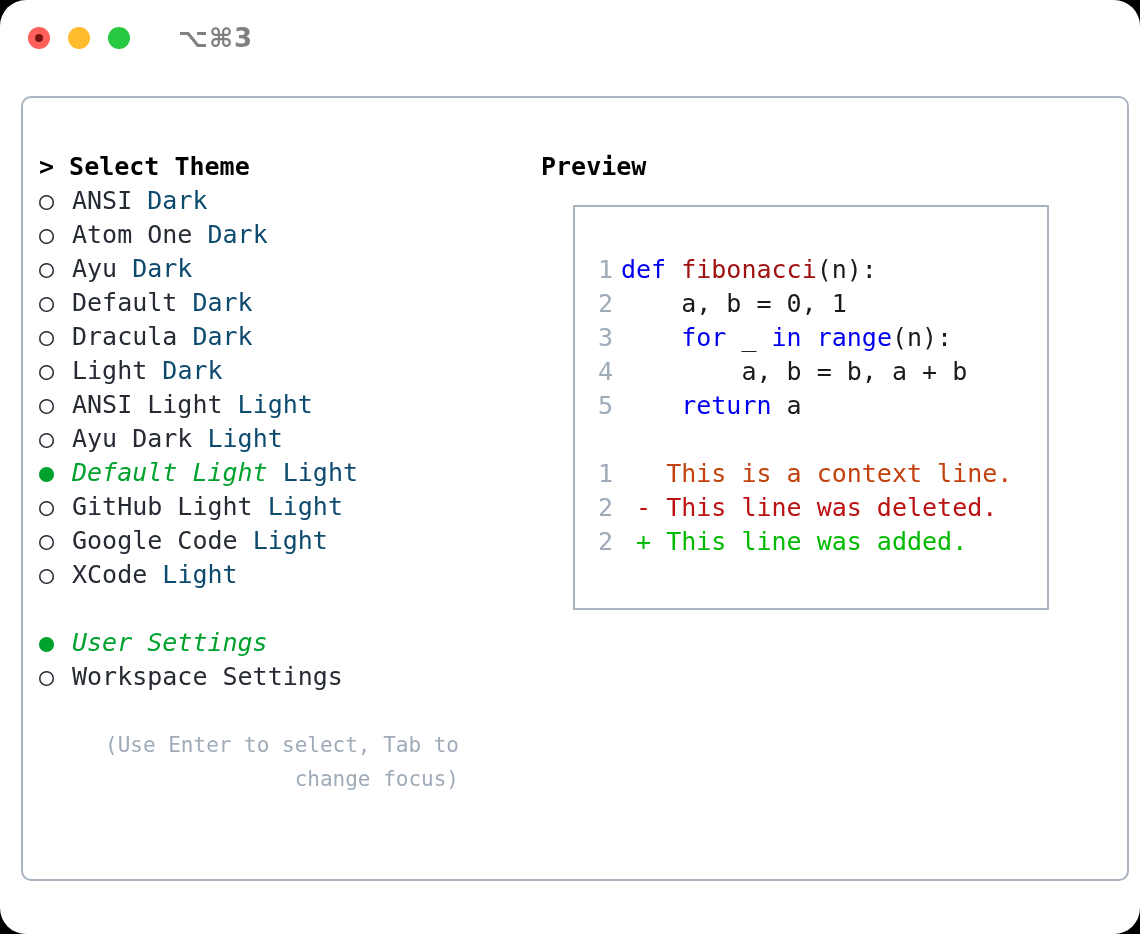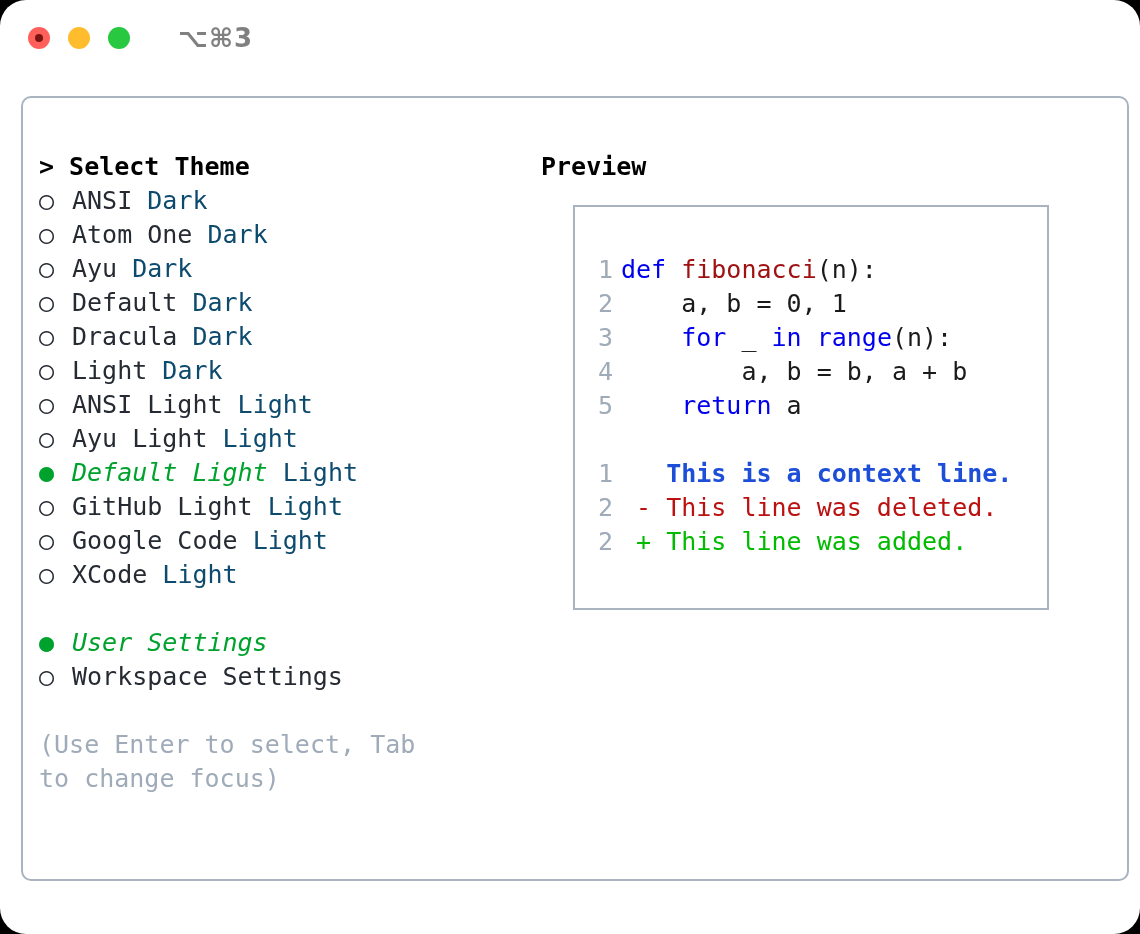--- a/index.html
+++ b/index.html
@@ -127,25 +127,26 @@
     font-size: 25px;
     line-height: 34px;
     color: #262b33;
     white-space: pre;
     padding-left: 26px;
   }
 
   .spacer-lg { height: 34px; }
 
   .hint {
-    font-size: 25px;
+    font-size: 21px;
     line-height: 34px;
     color: #9fabb8;
     width: 420px;
     padding-left: 0px;
+    text-align: right;
   }
 
   
   .preview-box {
     position: absolute;
     left: 32px;
     top: 55px;
     width: 476px;
     height: 405px;
     border: 2px solid #aab4c0;
@@ -163,21 +164,21 @@
   .ln {
     color: #9fabb8;
     display: inline-block;
     width: 20px;
     text-align: right;
     margin-right: 8px;
   }
   .kw   { color: #0000ee; }
   .fn   { color: #a01111; }
   .plain{ color: #1a1a1a; }
-  .ctx  { color: #1d4ed8; font-weight: bold; }
+  .ctx  { color: #c2410c; }
   .del  { color: #bb1111; }
   .add  { color: #00bb00; }
   .blankline { height: 34px; }
 </style>
 </head>
 <body>
 
 <div class="window">
 
   <div class="titlebar">
@@ -193,21 +194,21 @@
       <div class="left-col">
         <div class="section-head">&gt; Select Theme</div>
         <div id="theme-list">
             <div class="row"><span class="marker">○</span><span class="label">ANSI</span><span> </span><span class="variant">Dark</span></div>
             <div class="row"><span class="marker">○</span><span class="label">Atom One</span><span> </span><span class="variant">Dark</span></div>
             <div class="row"><span class="marker">○</span><span class="label">Ayu</span><span> </span><span class="variant">Dark</span></div>
             <div class="row"><span class="marker">○</span><span class="label">Default</span><span> </span><span class="variant">Dark</span></div>
             <div class="row"><span class="marker">○</span><span class="label">Dracula</span><span> </span><span class="variant">Dark</span></div>
             <div class="row"><span class="marker">○</span><span class="label">Light</span><span> </span><span class="variant">Dark</span></div>
             <div class="row"><span class="marker">○</span><span class="label">ANSI Light</span><span> </span><span class="variant">Light</span></div>
-            <div class="row"><span class="marker">○</span><span class="label">Ayu Light</span><span> </span><span class="variant">Light</span></div>
+            <div class="row"><span class="marker">○</span><span class="label">Ayu Dark</span><span> </span><span class="variant">Light</span></div>
             <div class="row selected"><span class="marker">●</span><span class="label">Default Light</span><span> </span><span class="variant">Light</span></div>
             <div class="row"><span class="marker">○</span><span class="label">GitHub Light</span><span> </span><span class="variant">Light</span></div>
             <div class="row"><span class="marker">○</span><span class="label">Google Code</span><span> </span><span class="variant">Light</span></div>
             <div class="row"><span class="marker">○</span><span class="label">XCode</span><span> </span><span class="variant">Light</span></div>
           </div>
 
         <div class="spacer-lg"></div>
 
         <div id="apply-list">
             <div class="row selected"><span class="marker">●</span><span class="label">User Settings</span></div>

